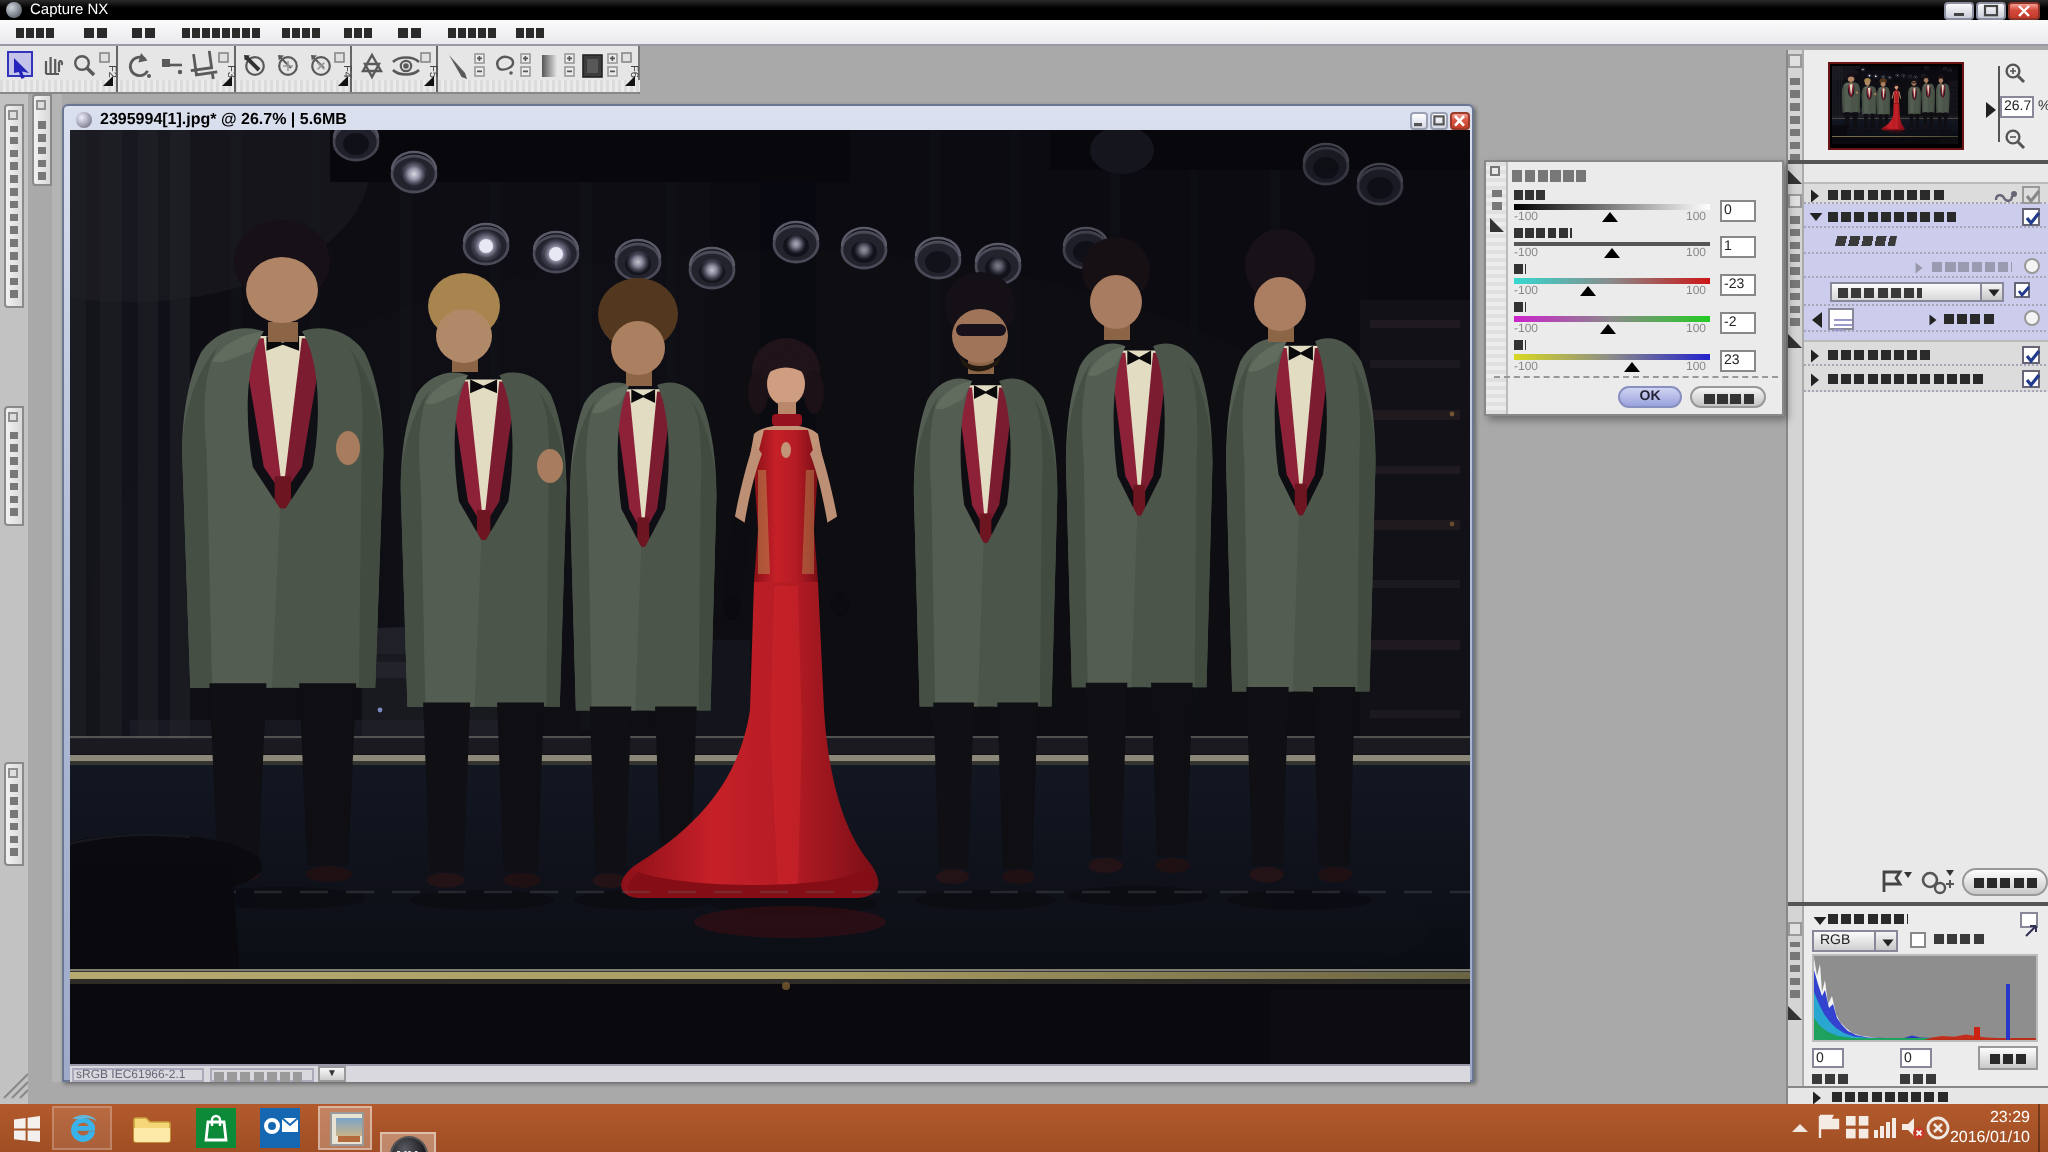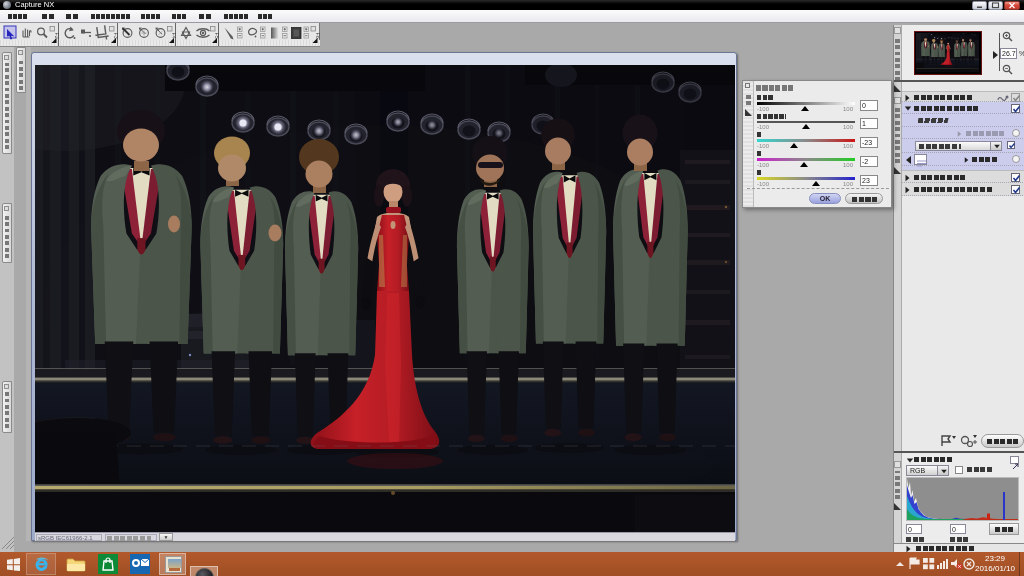--- a/index.html
+++ b/index.html
@@ -195,20 +195,40 @@
       <div class="jpv" style="left:2px;top:10px;height:36px"></div>
     </div>
 
   <svg class="abs" style="left:1px;top:536px" width="13" height="14">
       <path d="M1 13 L13 1 M5 13 L13 5 M9 13 L13 9" stroke="#888" stroke-width="1" fill="none"></path>
     </svg>
 </div>
 
 <div class="abs" style="left:31px;top:52px;width:706px;height:489px;background:linear-gradient(#dae0ee,#b2bdd6 45%,#9dabc9);border:1px solid #6a7694;border-radius:3px 3px 0 0;box-shadow:1px 1px 2px rgba(0,0,0,.4)">
 
+  <div class="abs" style="left:2px;top:1px;width:702px;height:11px">
+    <div class="abs" style="left:4px;top:2px;width:8px;height:8px;border-radius:50%;background:radial-gradient(circle at 35% 35%,#eef,#889 70%,#445)"></div>
+    <div class="txt" style="left:16px;top:1px;font-weight:bold;font-size:8px;color:#000">2395994[1].jpg* @ 26.7% | 5.6MB</div>
+
+    <div class="abs" style="left:671px;top:1.5px;width:9px;height:9px;background:linear-gradient(#fefefe,#d4d9e6);border:1px solid #99a0b4;border-radius:2px">
+        <svg style="display:block" width="7" height="7">
+          <rect x="1" y="4.5" width="4" height="1.6" fill="#555"></rect>
+        </svg>
+      </div>
+    <div class="abs" style="left:681px;top:1.5px;width:9px;height:9px;background:linear-gradient(#fefefe,#d4d9e6);border:1px solid #99a0b4;border-radius:2px">
+        <svg style="display:block" width="7" height="7">
+          <rect x="1.2" y="1.2" width="4.6" height="4" fill="none" stroke="#555" stroke-width="1.1"></rect>
+        </svg>
+      </div>
+    <div class="abs" style="left:691px;top:1.5px;width:10px;height:9px;background:linear-gradient(#f0a294,#dd5946 40%,#c43d2b);border:1px solid #9a3a28;border-radius:2px">
+        <svg style="display:block" width="8" height="7">
+          <path d="M1.5 1 L6 5.8 M6 1 L1.5 5.8" stroke="#fff" stroke-width="1.3"></path>
+        </svg>
+      </div>
+  </div>
 
   <div class="abs" style="left:3px;top:12px;width:700px;height:467px;background:#000;overflow:hidden">
     <svg width="700" height="467" viewBox="0 0 700 467">
         <use href="#photo"></use>
       </svg>
   </div>
 
   <div class="abs" style="left:3px;top:479px;width:700px;height:9px;background:#d8d8de;border-top:1px solid #99a">
     <div class="abs" style="left:1px;top:1px;width:66px;height:7px;border:1px solid #aab;color:#667;font-size:6px;line-height:6px;padding-left:1px">sRGB IEC61966-2.1</div>
     <div class="abs" style="left:70px;top:1px;width:52px;height:7px;border:1px solid #aab">
@@ -542,21 +562,21 @@
   <svg class="abs" style="left:950px;top:5px" width="13" height="13">
       <path d="M1 5 L4 5 L7 2 L7 11 L4 8 L1 8 Z" fill="#f4ece4"></path>
       <circle cx="9.5" cy="9.5" r="3" fill="#c83a2a"></circle>
       <path d="M8.3 8.3 L10.7 10.7 M10.7 8.3 L8.3 10.7" stroke="#fff" stroke-width=".9"></path>
     </svg>
   <svg class="abs" style="left:963px;top:6px" width="12" height="12">
       <circle cx="6" cy="6" r="5" fill="none" stroke="#f0e8e0" stroke-width="1.4"></circle>
       <path d="M4 4 L8 8 M8 4 L4 8" stroke="#f0e8e0" stroke-width="1.3"></path>
     </svg>
 
-  <div class="abs" style="left:975px;top:2px;width:40px;height:10px;color:#fff;font-size:8px;text-align:center">23:29</div>
+  <div class="abs" style="left:975px;top:2px;width:40px;height:10px;color:#fff;font-size:8px;text-align:right">23:29</div>
   <div class="abs" style="left:968px;top:12px;width:47px;height:10px;color:#fff;font-size:8px;text-align:right">2016/01/10</div>
   <div class="abs" style="left:1019px;top:0;width:1px;height:24px;background:rgba(0,0,0,.35)"></div>
 </div>
 
 <svg width="0" height="0" style="position:absolute">
 <defs>
 <radialGradient id="glow">
         <stop offset="0" stop-color="#f2f2fa"></stop>
         <stop offset="40%" stop-color="#c8c8e0" stop-opacity=".8"></stop>
         <stop offset="100%" stop-color="#8888aa" stop-opacity="0"></stop>

